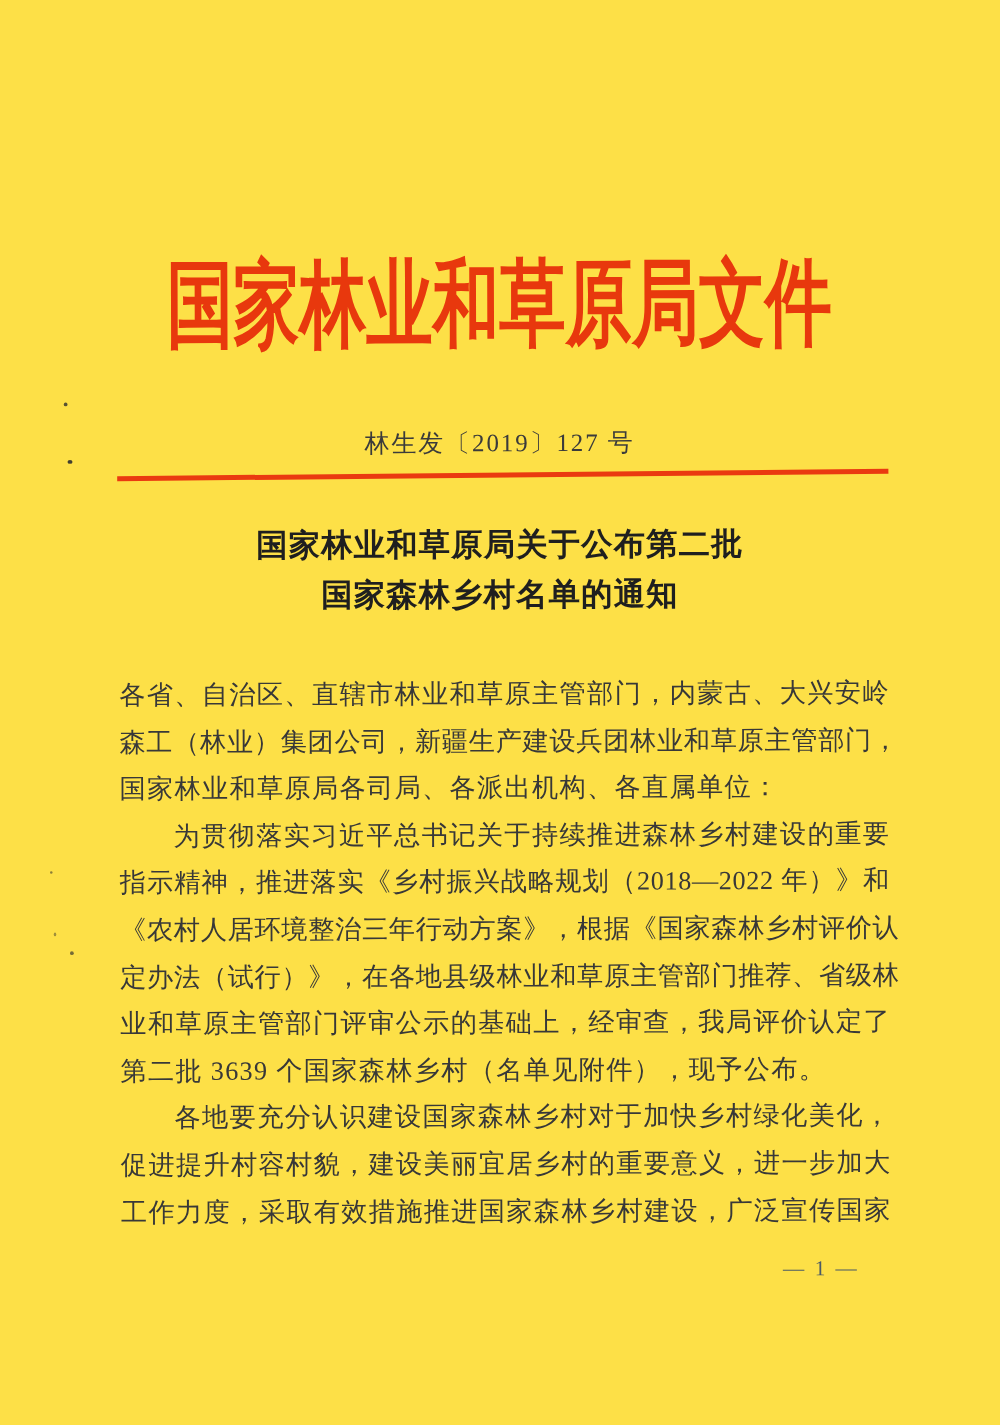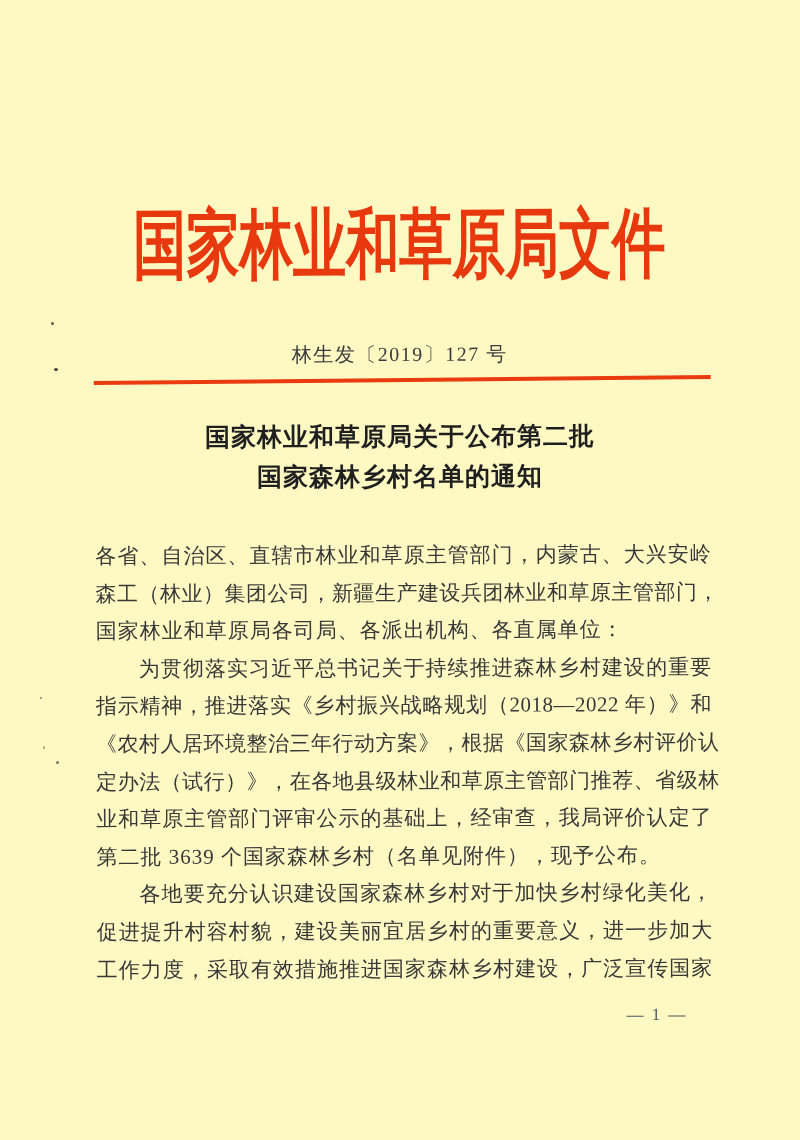--- a/index.html
+++ b/index.html
@@ -4,21 +4,21 @@
 <style>
   html, body {
     margin: 0;
     padding: 0;
     background: #ffffff;
   }
   .page {
     position: relative;
     width: 800px;
     height: 1140px;
-    background: #fef9c3;
+    background: #fde047;
     overflow: hidden;
     font-family: "Liberation Serif", "DejaVu Serif", serif;
   }
   .scan-content {
     position: absolute;
     inset: 0;
     transform: rotate(-0.2deg);
     transform-origin: 50% 40%;
   }
   

